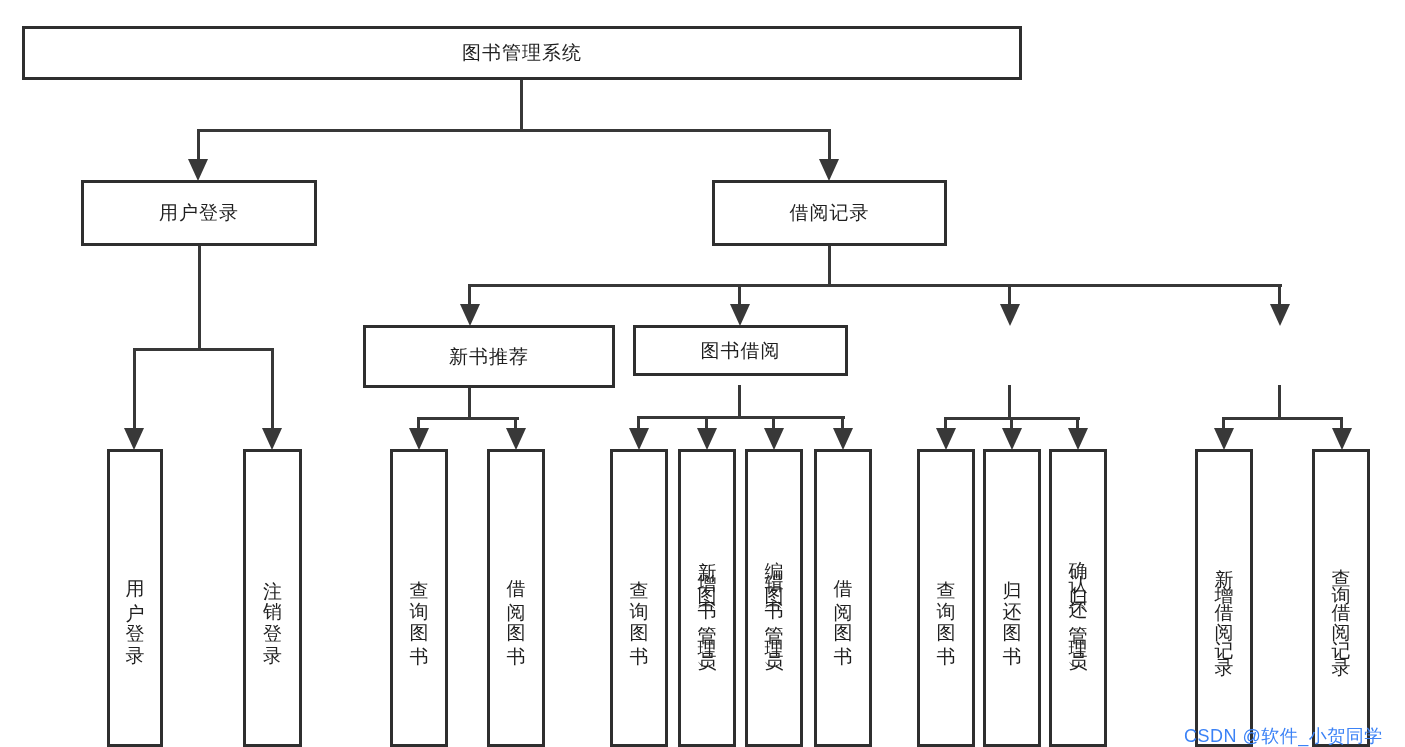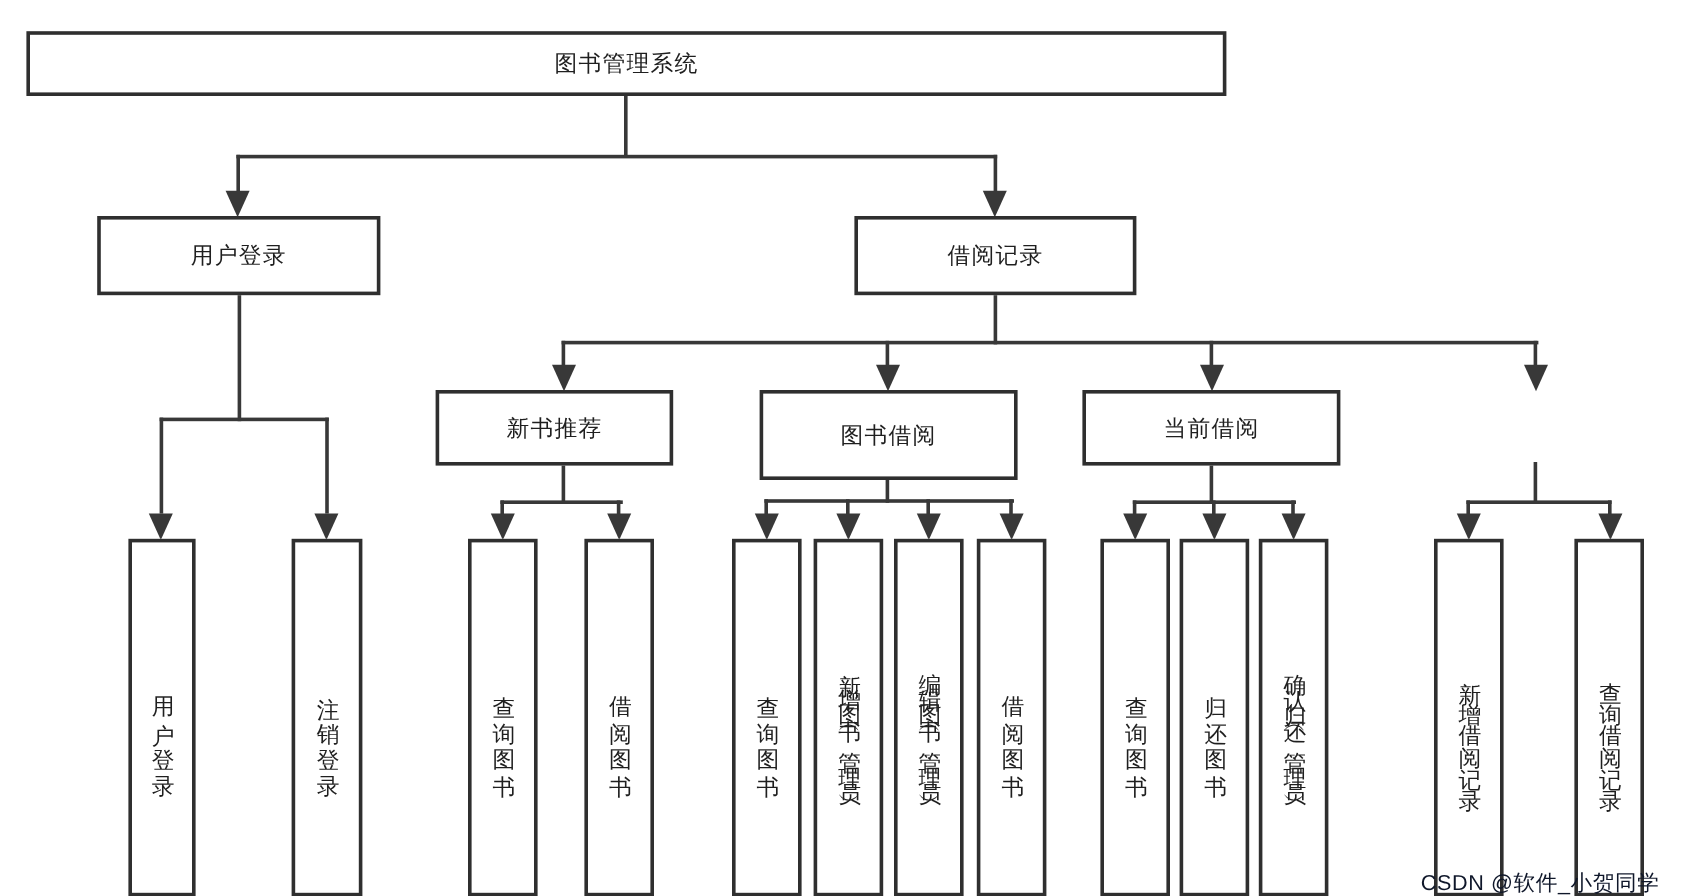--- a/index.html
+++ b/index.html
@@ -46,21 +46,21 @@
     border-left: 10px solid transparent;
     border-right: 10px solid transparent;
     border-top: 22px solid #383838;
     z-index: 1;
   }
   .watermark {
     position: absolute;
     left: 1184px;
     top: 712px;
     font-size: 18px;
-    color: #0f172a;
+    color: #3b82f6;
     letter-spacing: 0.5px;
     white-space: nowrap;
     z-index: 5;
   }
 </style>
 </head>
 <body>
 
 <div class="canvas">
 
@@ -93,28 +93,25 @@
   <div class="hl" style="left:468px;top:272px;width:814px"></div>
   <div class="vl" style="left:468px;top:272px;height:22px"></div>
   <div class="arrow" style="left:460px;top:292px"></div>
   <div class="vl" style="left:738px;top:272px;height:22px"></div>
   <div class="arrow" style="left:730px;top:292px"></div>
   <div class="vl" style="left:1008px;top:272px;height:22px"></div>
   <div class="arrow" style="left:1000px;top:292px"></div>
   <div class="vl" style="left:1278px;top:272px;height:22px"></div>
   <div class="arrow" style="left:1270px;top:292px"></div>
 
-  <div class="node" style="left:363px;top:313px;width:198px;height:63px">
+  <div class="node" style="left:363px;top:313px;width:252px;height:63px">
     <span>新书推荐</span>
   </div>
-  <div class="node" style="left:633px;top:313px;width:215px;height:75px">
+  <div class="node" style="left:633px;top:313px;width:215px;height:51px">
     <span>图书借阅</span>
-  </div>
-  <div class="node" style="left:902px;top:313px;width:215px;height:63px">
-    <span>当前借阅</span>
   </div>
 
   <div class="vl" style="left:468px;top:373px;height:35px"></div>
   <div class="hl" style="left:417px;top:405px;width:102px"></div>
   <div class="vl" style="left:417px;top:405px;height:13px"></div>
   <div class="arrow" style="left:409px;top:416px"></div>
   <div class="vl" style="left:514px;top:405px;height:13px"></div>
   <div class="arrow" style="left:506px;top:416px"></div>
 
   <div class="vl" style="left:738px;top:373px;height:34px"></div>

